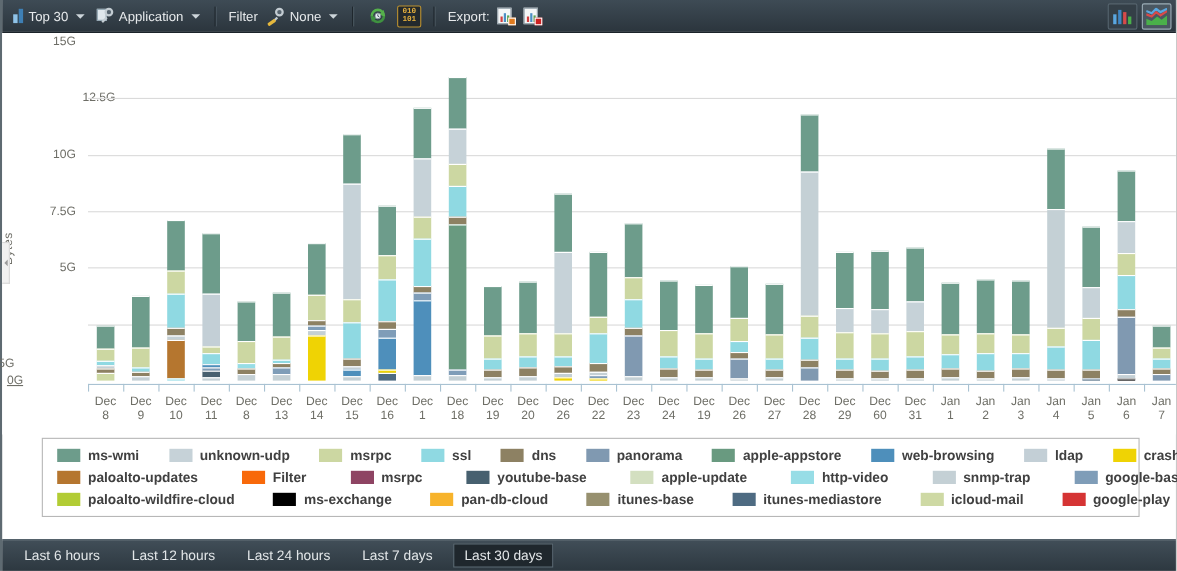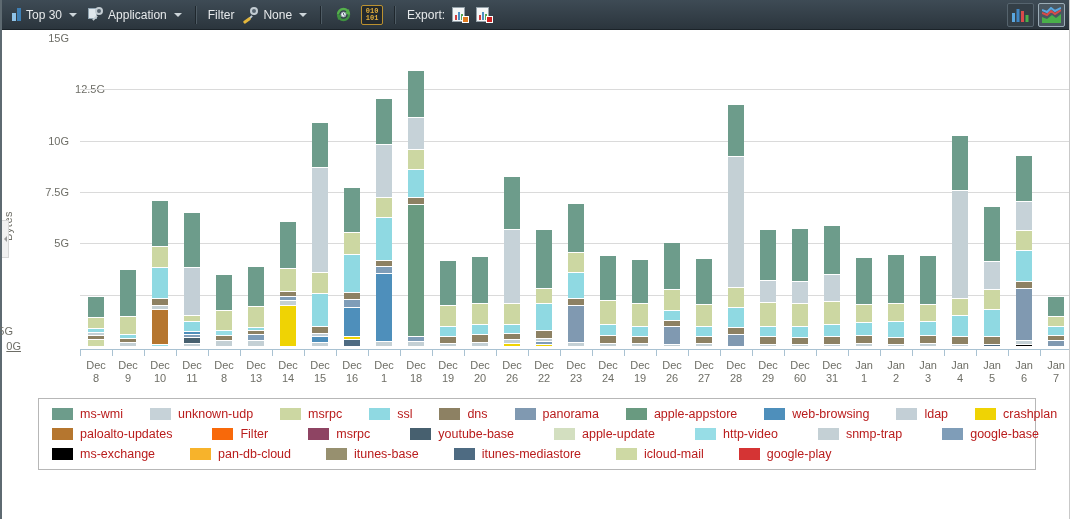--- a/index.html
+++ b/index.html
@@ -74,21 +74,21 @@
   
   .legend {
     position:absolute; left:36px; top:398px; width:998px; height:72px;
     border:1px solid #b7b7b7; background:#fff; padding:5px 13px;
     display:flex; flex-direction:column; justify-content:space-around;
   }
   .legend-row { display:flex; align-items:center; }
   .legend-row.r0 { gap:27px; } .legend-row.r1 { gap:40px; } .legend-row.r2 { gap:35px; }
   .legend-item { display:flex; align-items:center; gap:7px; }
   .legend-swatch { width:21px; height:12px; display:inline-block; }
-  .legend-label { font-size:12.5px; font-weight:normal; color:#b91c1c; white-space:nowrap; }
+  .legend-label { font-size:12.5px; font-weight:bold; color:#404040; white-space:nowrap; }
 
   
   .time-bar {
     position:absolute; left:0; right:0; bottom:0; height:29px;
     background:linear-gradient(#414e58,#2d3840);
     border-top:1px solid #55626b;
     display:flex; align-items:center; gap:9px; padding:0 10px;
   }
   .time-btn { color:#e2e6e8; font-size:12.5px; padding:3px 9px; border:1px solid transparent; cursor:default; white-space:nowrap; }
   .time-btn.selected { background:#1f272d; border:1px solid #5d6c76; }
@@ -688,20 +688,24 @@
           <span class="legend-swatch" style="background: rgb(196, 208, 213);"></span>
           <span class="legend-label">snmp-trap</span>
         </div>
         <div class="legend-item">
           <span class="legend-swatch" style="background: rgb(127, 157, 184);"></span>
           <span class="legend-label">google-base</span>
         </div>
       </div>
       <div class="legend-row r2">
         <div class="legend-item">
+          <span class="legend-swatch" style="background: rgb(178, 204, 52);"></span>
+          <span class="legend-label">paloalto-wildfire-cloud</span>
+        </div>
+        <div class="legend-item">
           <span class="legend-swatch" style="background: rgb(0, 0, 0);"></span>
           <span class="legend-label">ms-exchange</span>
         </div>
         <div class="legend-item">
           <span class="legend-swatch" style="background: rgb(247, 179, 43);"></span>
           <span class="legend-label">pan-db-cloud</span>
         </div>
         <div class="legend-item">
           <span class="legend-swatch" style="background: rgb(151, 144, 111);"></span>
           <span class="legend-label">itunes-base</span>
@@ -714,14 +718,21 @@
           <span class="legend-swatch" style="background: rgb(206, 217, 164);"></span>
           <span class="legend-label">icloud-mail</span>
         </div>
         <div class="legend-item">
           <span class="legend-swatch" style="background: rgb(213, 52, 52);"></span>
           <span class="legend-label">google-play</span>
         </div>
       </div>
     </div>
 
+  <div class="time-bar">
+      <div class="time-btn">Last 6 hours</div>
+      <div class="time-btn">Last 12 hours</div>
+      <div class="time-btn">Last 24 hours</div>
+      <div class="time-btn">Last 7 days</div>
+      <div class="time-btn selected">Last 30 days</div>
+    </div>
 
 </div>
 
 </body></html>

